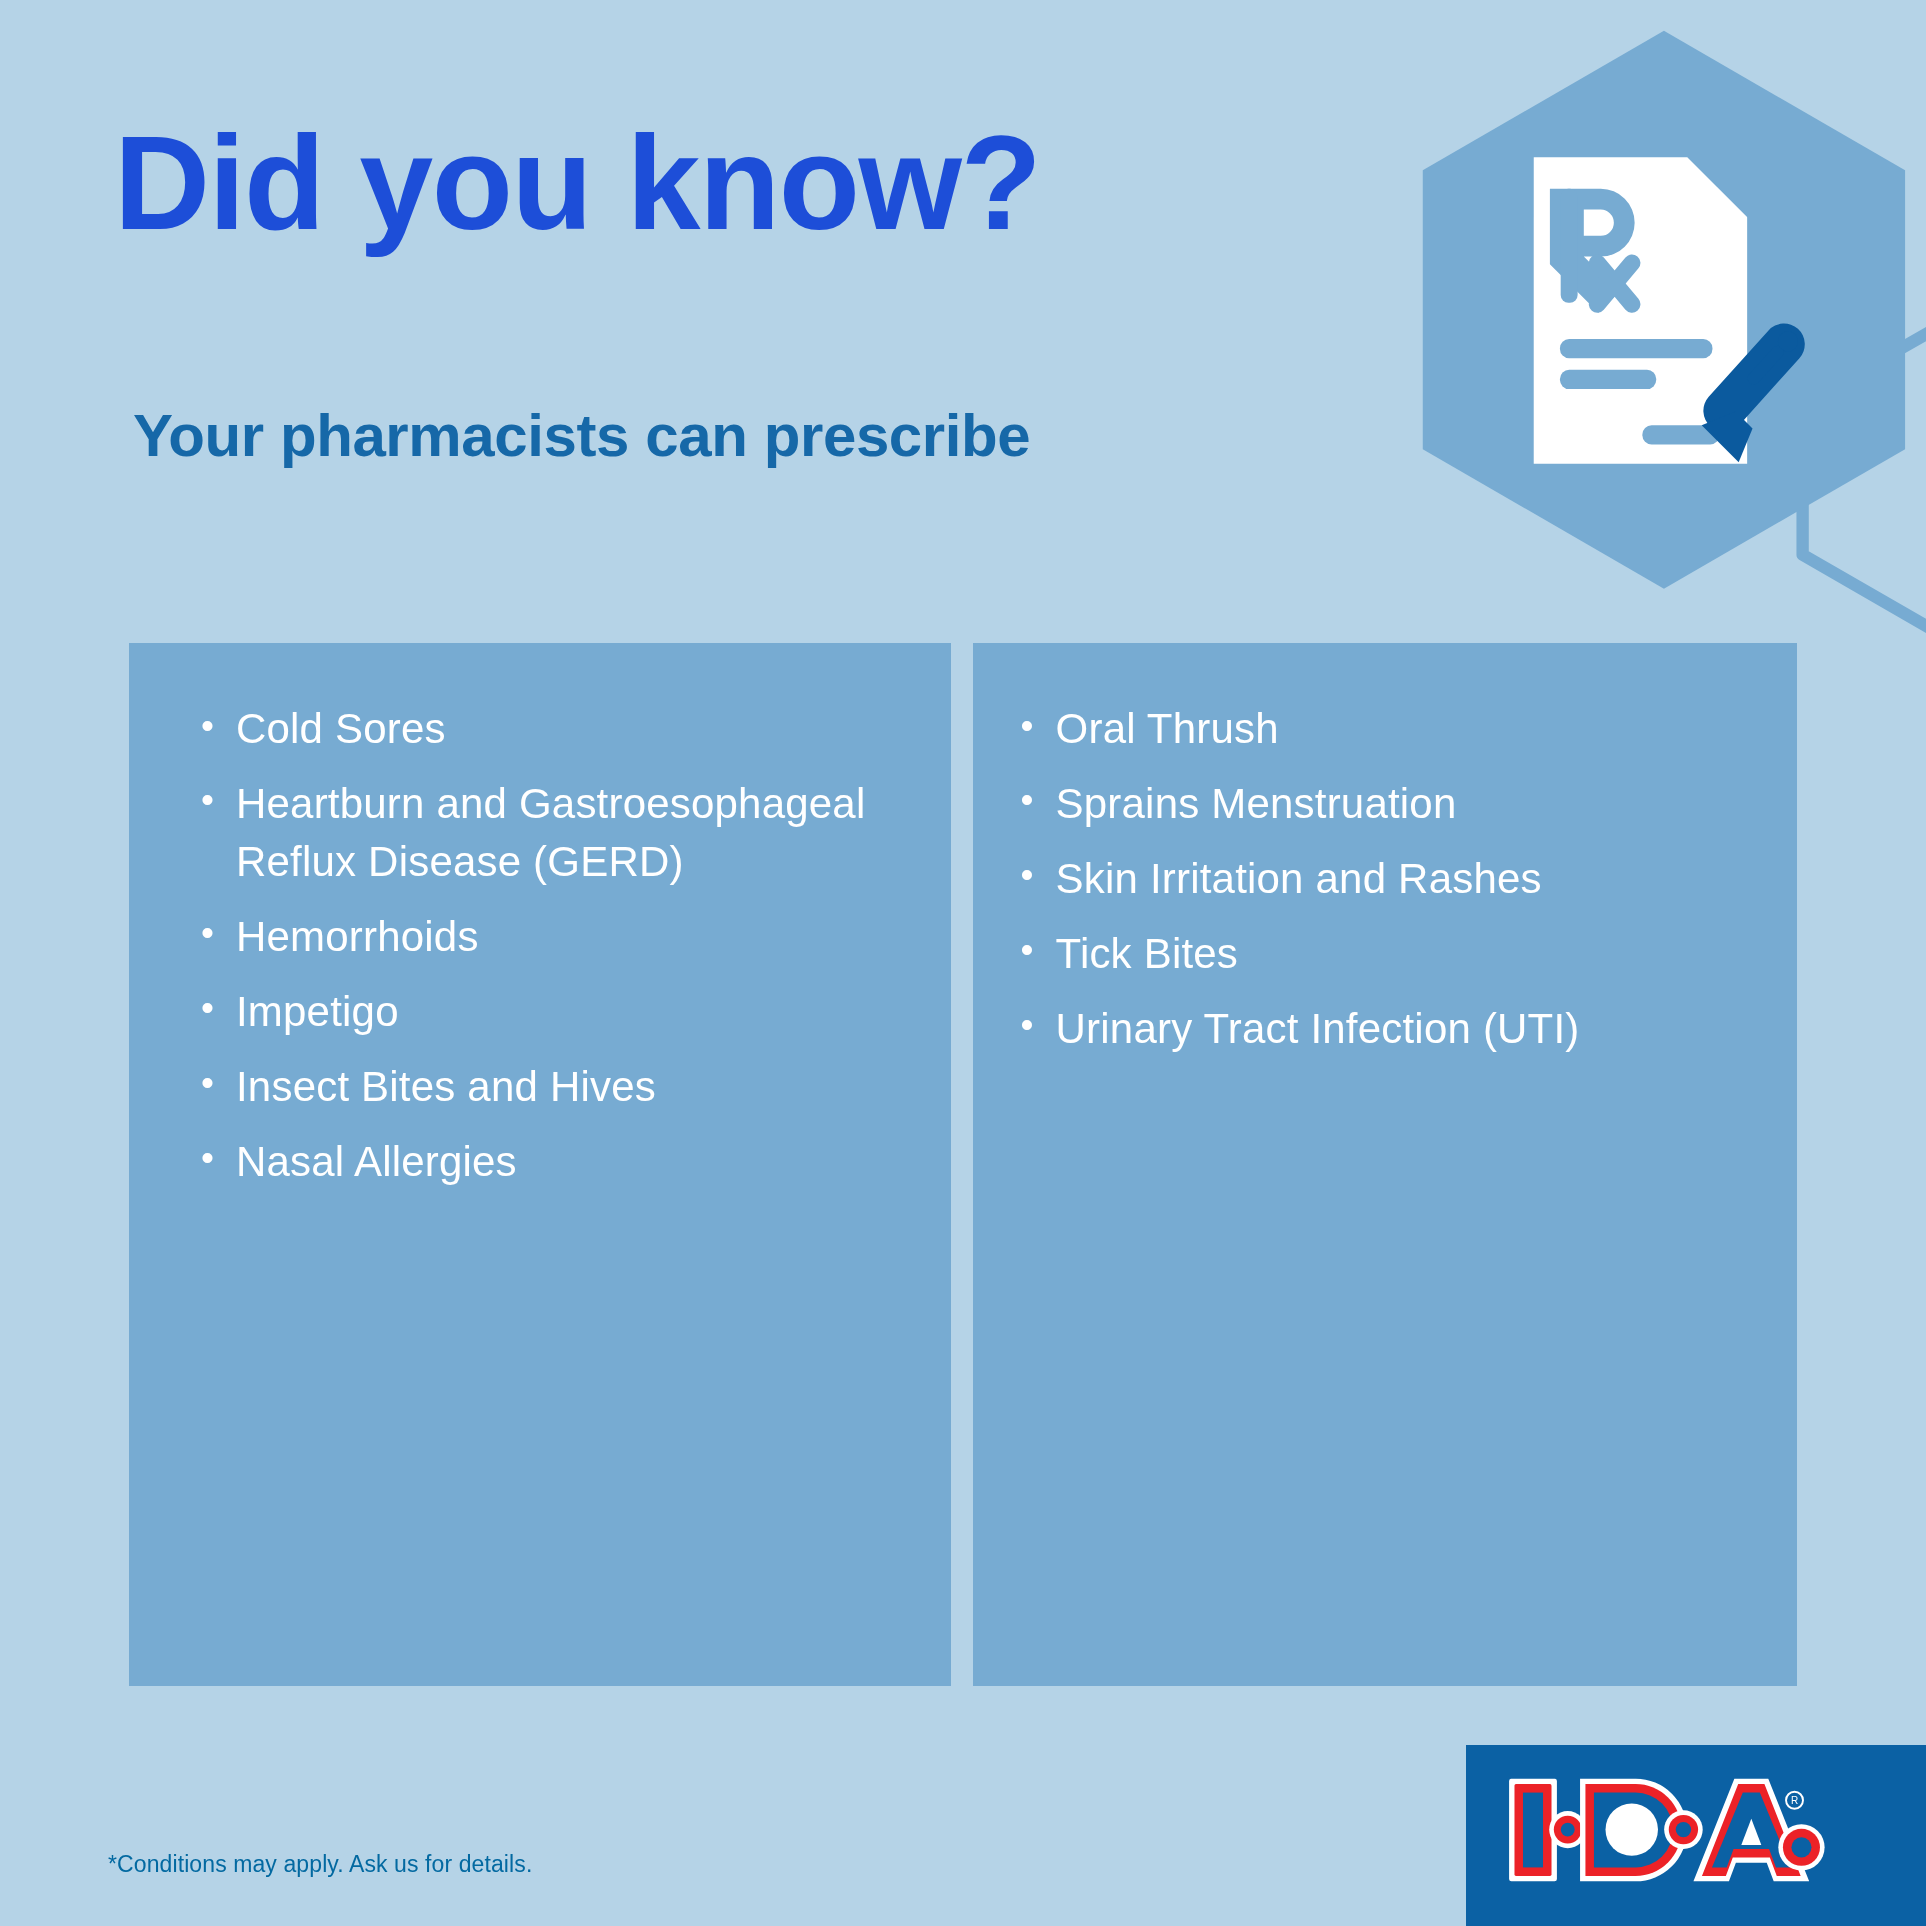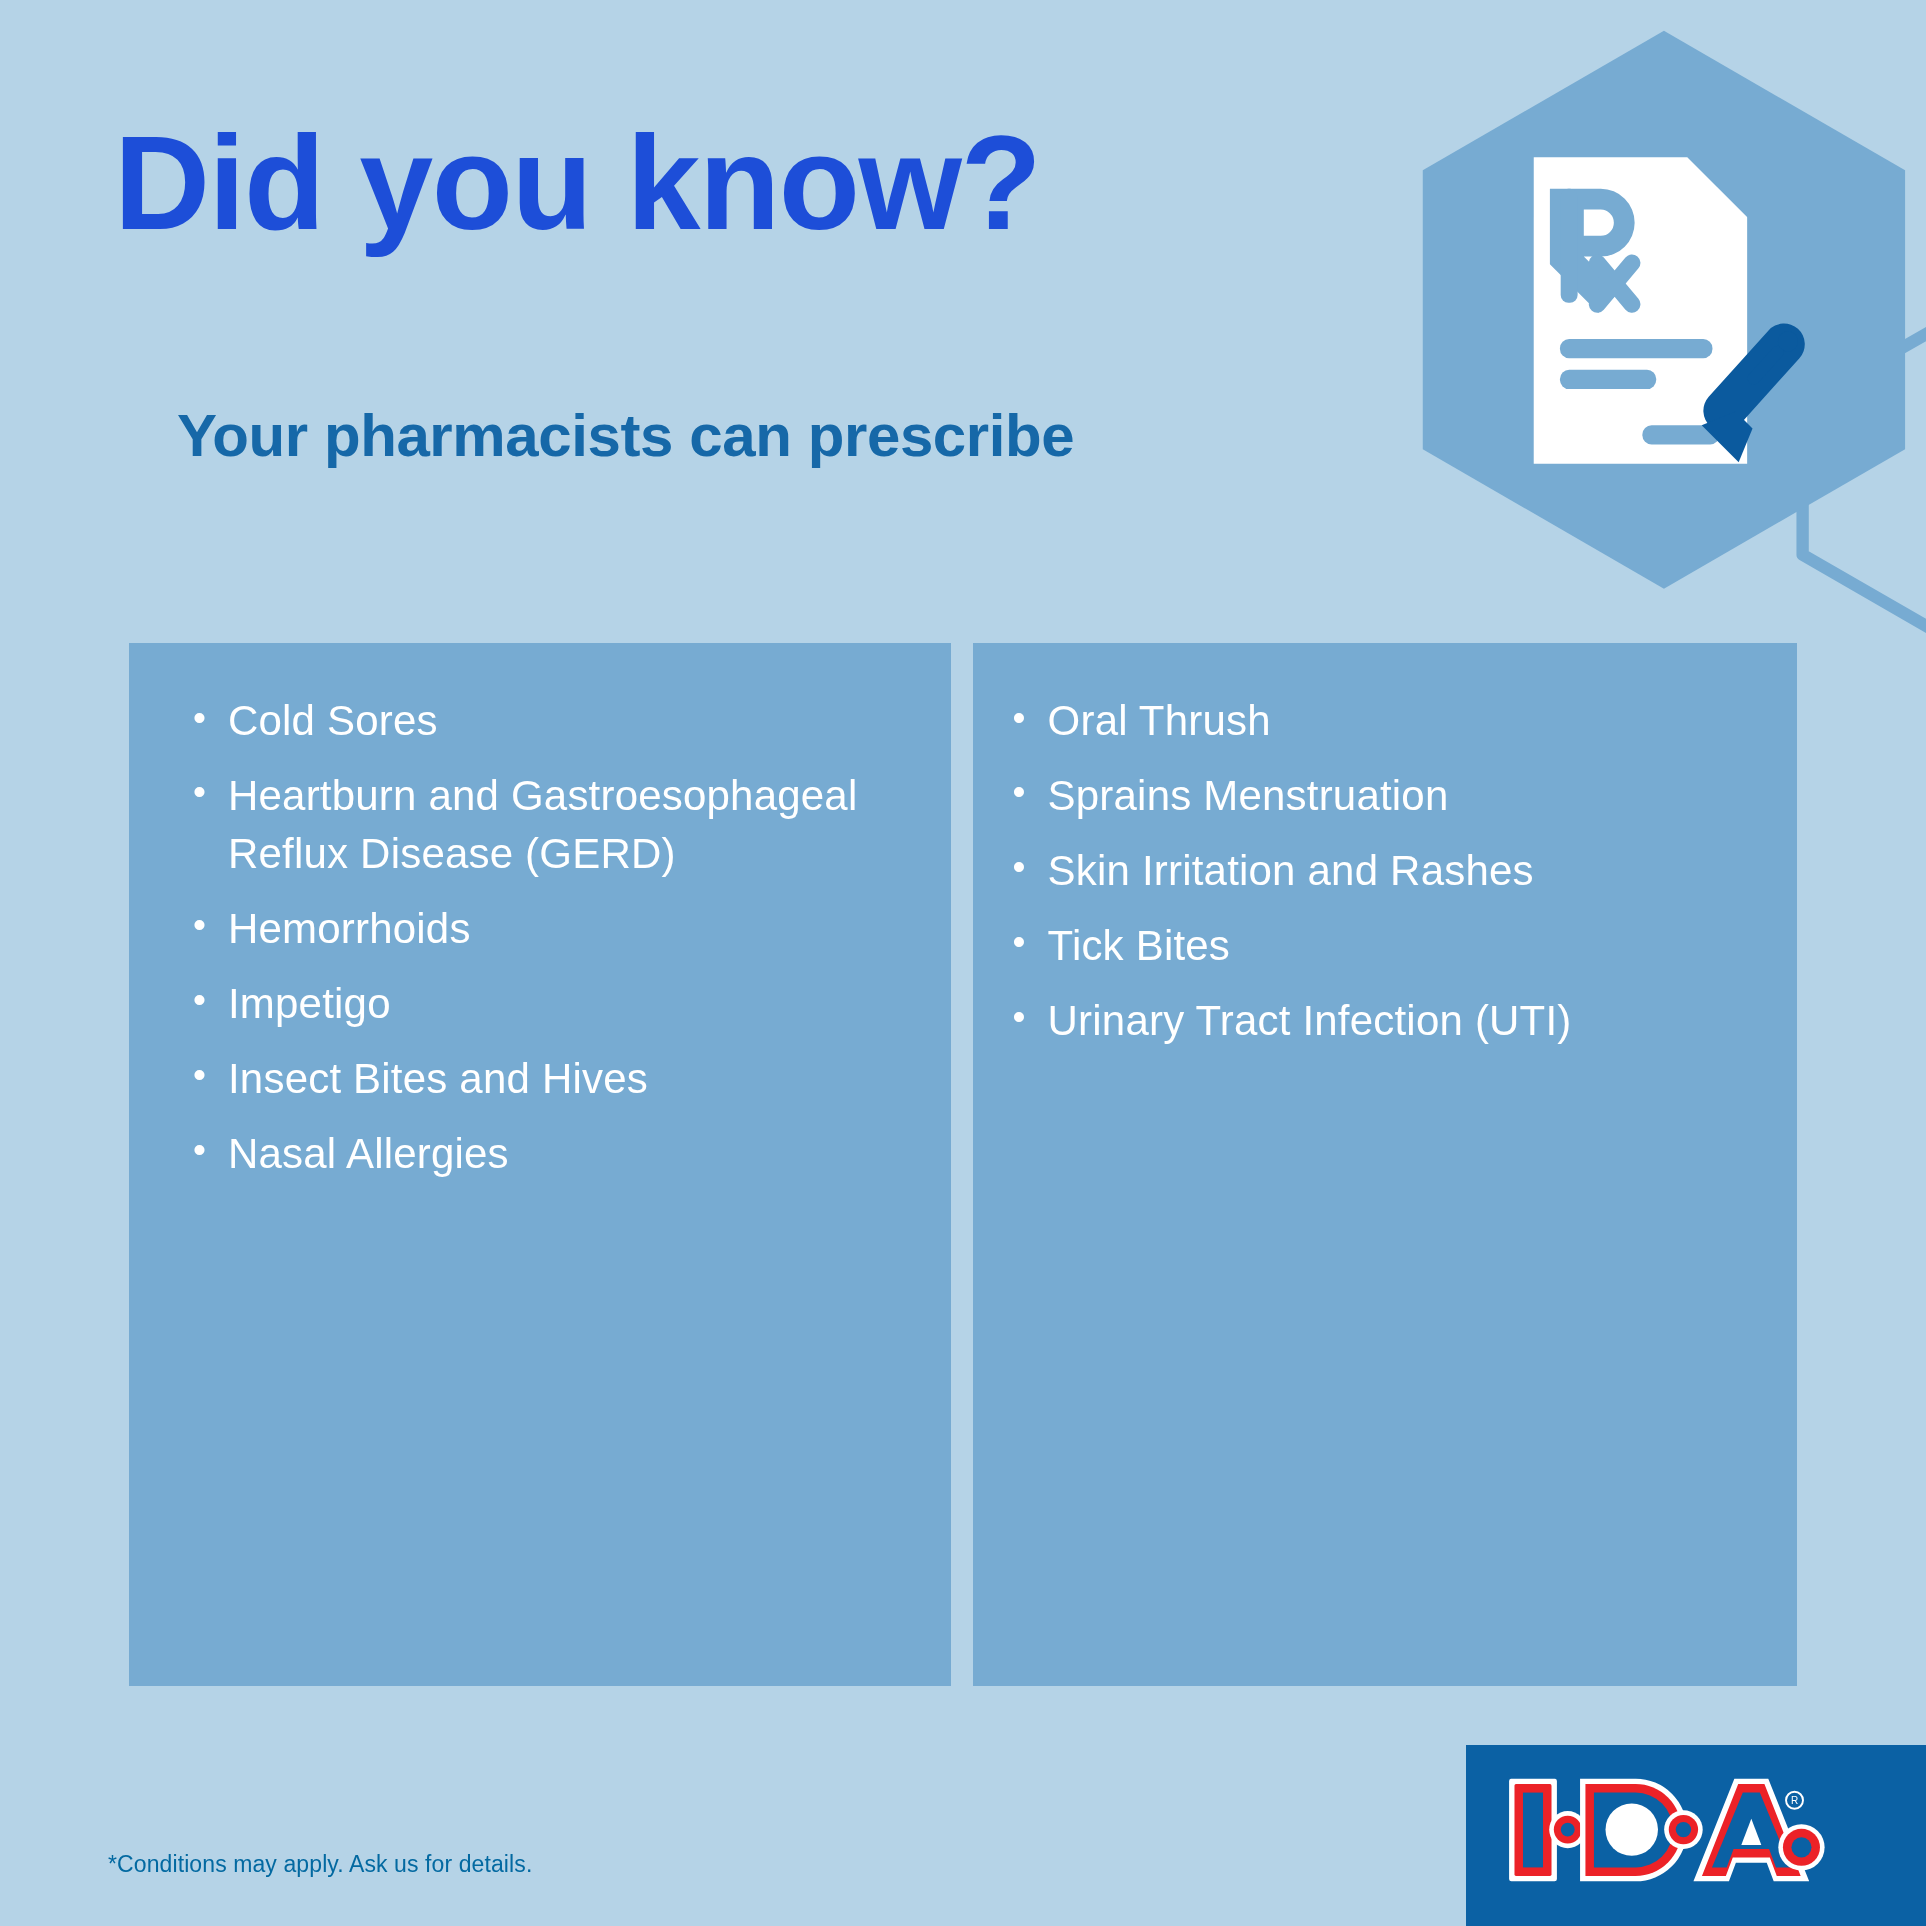--- a/index.html
+++ b/index.html
@@ -41,21 +41,21 @@
   .subhead {
     position:absolute;
     left:133px;
     top:401px;
     font-size:60px;
     line-height:1.18;
     font-weight:700;
     letter-spacing:-0.4px;
     color:#1668a8;
   }
-  .subhead .sub-line { display:block;margin-left:44px; }
+  .subhead .sub-line { display:block; }
 
   
   .panels {
     position:absolute;
     left:129px;
     top:643px;
     width:1668px;
     height:1043px;
     display:flex;
     gap:21.6px;
@@ -64,21 +64,21 @@
   .panel {
     background:#77abd2;
     flex:0 0 auto;
     padding-top:45px;
   }
   .panel-left  { width:822px; }
   .panel-right { width:824px; }
 
   .cond-list {
     list-style:none;
-    margin:4px;
+    margin:12px;
     padding:0 46px 0 60px;
   }
   .panel-right .cond-list { padding-left:36px; }
 
   .cond-item {
     position:relative;
     color:#ffffff;
     font-size:42px;
     line-height:1.38;
     padding-left:35px;

